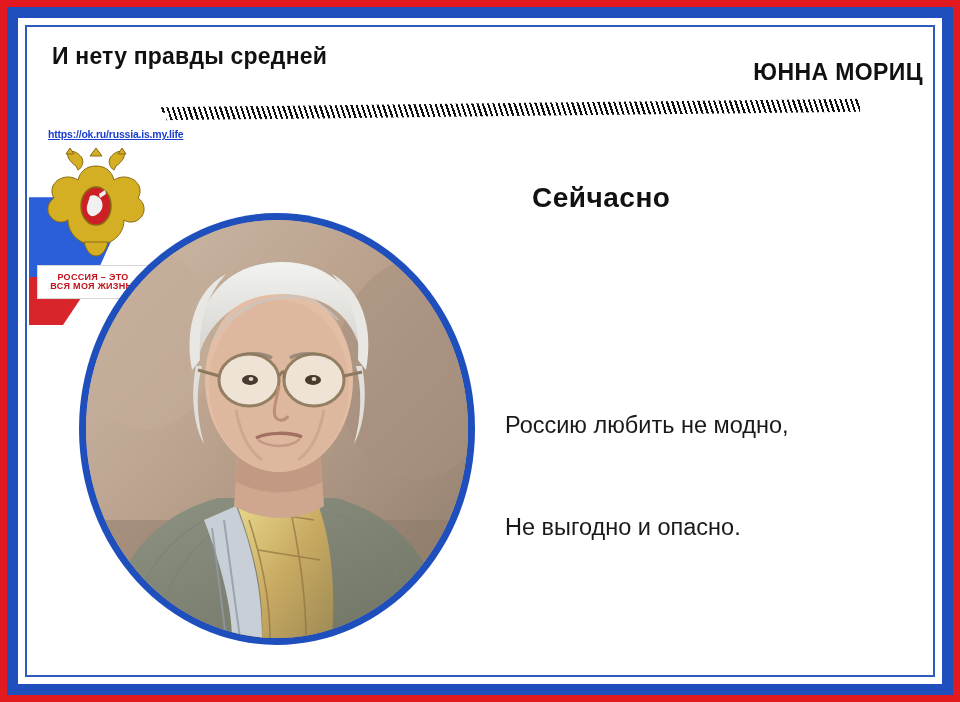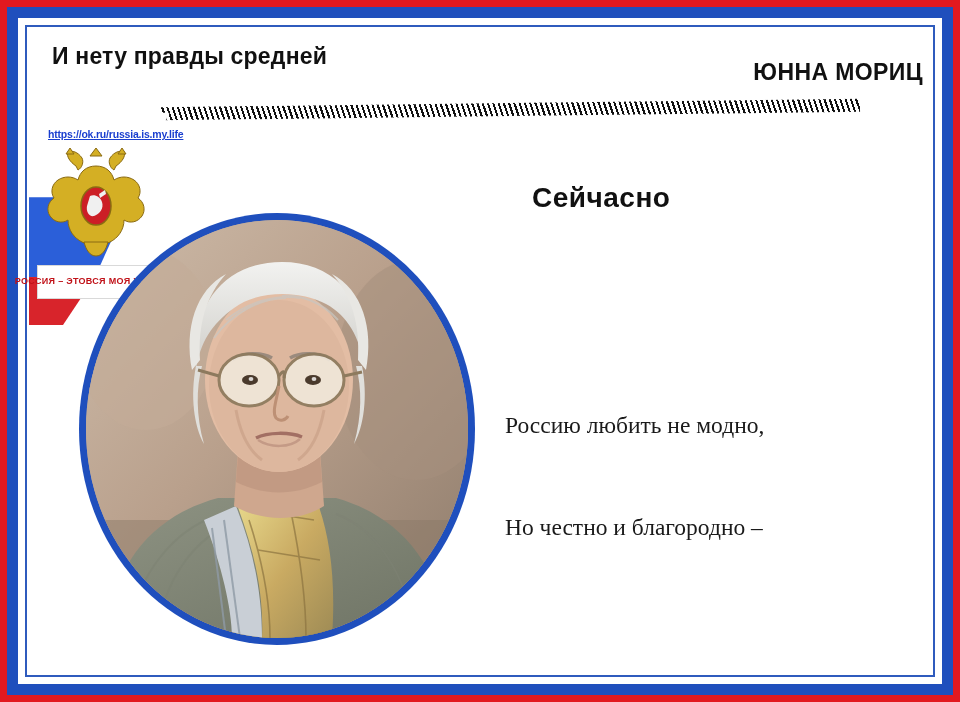--- a/index.html
+++ b/index.html
@@ -131,21 +131,21 @@
   }
   .ribbon {
     position: absolute;
     left: 10px;
     top: 164px;
     width: 110px;
     height: 32px;
     background: #ffffff;
     border: 1px solid #d9d9d9;
     display: flex;
-    flex-direction: row;
+    flex-direction: column;
     align-items: center;
     justify-content: center;
     line-height: 1.05;
   }
   .ribbon span {
     font-size: 9px;
     font-weight: bold;
     color: #c01118;
     letter-spacing: 0.3px;
     white-space: nowrap;
@@ -187,21 +187,21 @@
   .poem-body {
     position: absolute;
     left: 478px;
     top: 247px;
     width: 420px;
     font-size: 23.5px;
     color: #1a1a1a;
     line-height: 1.44;
     white-space: pre-wrap;
   }
-  .poem-line { white-space: nowrap; font-family: Liberation Serif, serif; }
+  .poem-line { white-space: nowrap; }
 </style>
 </head>
 <body>
 
 <div id="poster">
 
   <div class="ring ring-red"></div>
   <div class="ring ring-blue"></div>
   <div class="ring ring-white"></div>
   <div class="ring ring-inner-line"></div>
@@ -354,20 +354,20 @@
           <path d="M238,190 C234,212 226,230 212,240" stroke="#c79c83" stroke-width="3" fill="none" opacity="0.6"></path>
         </svg>
       </div>
     </div>
 
     <div class="poem-title">Сейчасно</div>
 
     <div class="poem-body">
       <div class="poem-stanza">
         <div class="poem-line">Россию любить не модно,</div>
-        <div class="poem-line">Но честно и благородно –</div>
+        <div class="poem-line">Не выгодно и опасно.</div>
         
       </div>
       
     </div>
 
   </div>
 </div>
 
 </body></html>

